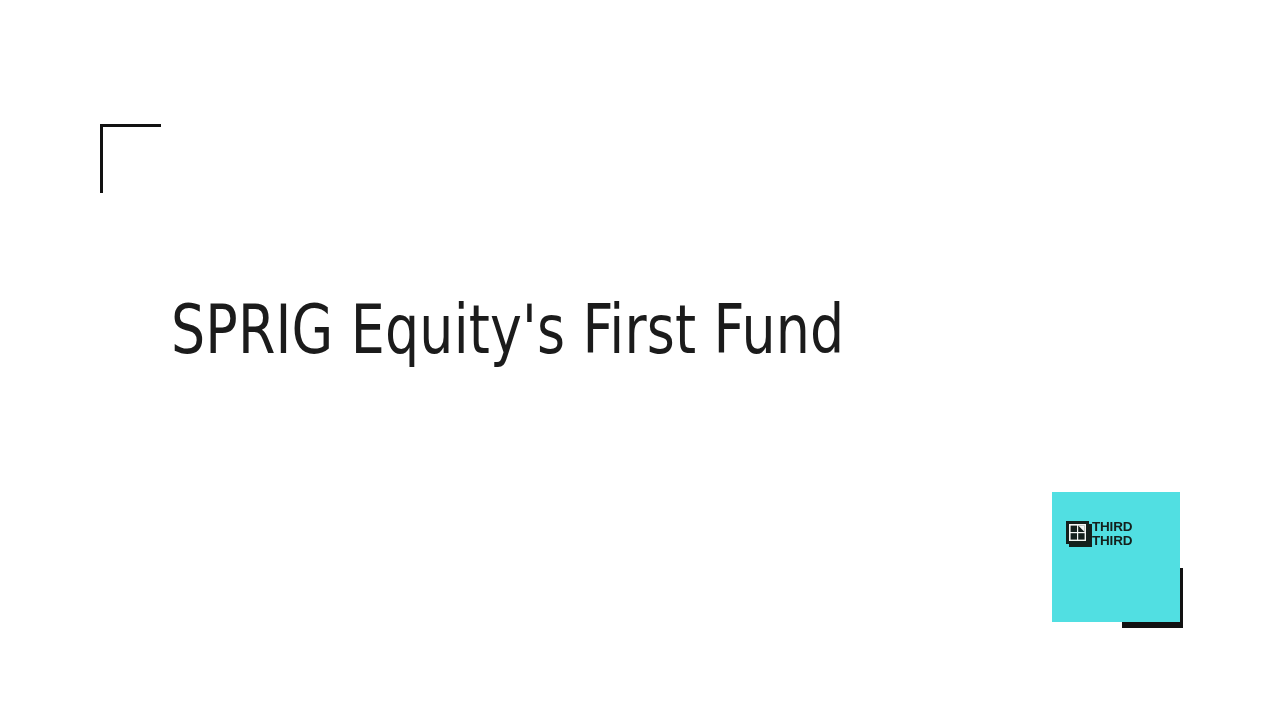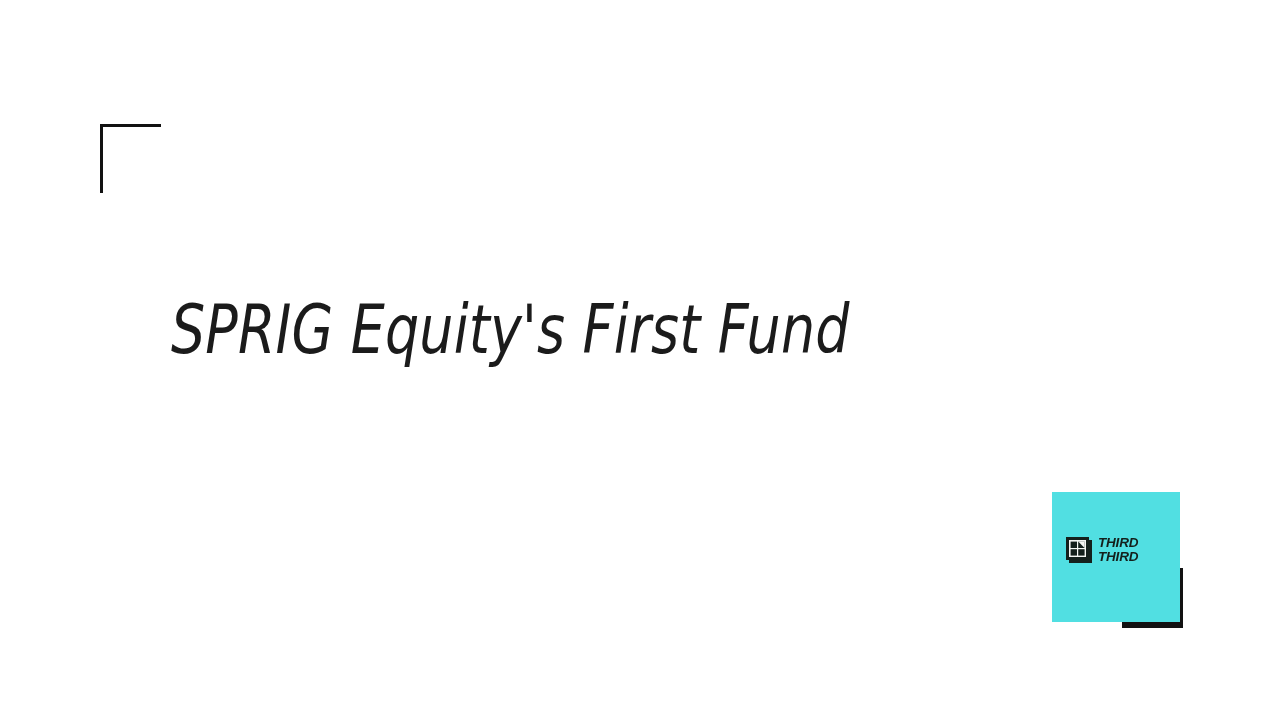--- a/index.html
+++ b/index.html
@@ -12,21 +12,20 @@
     background: #ffffff;
     font-family: "Liberation Sans", sans-serif;
     overflow: hidden;
   }
 
   #slide {
     position: relative;
     width: 1280px;
     height: 720px;
     background: #ffffff;
-    font-style: italic;
   }
 
   
   #corner-bracket {
     position: absolute;
     left: 100px;
     top: 124px;
     width: 61px;
     height: 69px;
     pointer-events: none;
@@ -97,24 +96,23 @@
     position: absolute;
     left: 0;
     top: 0;
     width: 128px;
     height: 130px;
     background: #51dfe2;
   }
   #logo-lockup {
     position: absolute;
     left: 14px;
-    top: 44px;
+    top: 28px;
     display: flex;
     align-items: center;
-    gap: 6px;
     text-align: right;
   }
   #logo-mark {
     width: 26px;
     height: 26px;
     flex: none;
     display: block;
   }
   #logo-wordmark {
     display: flex;

